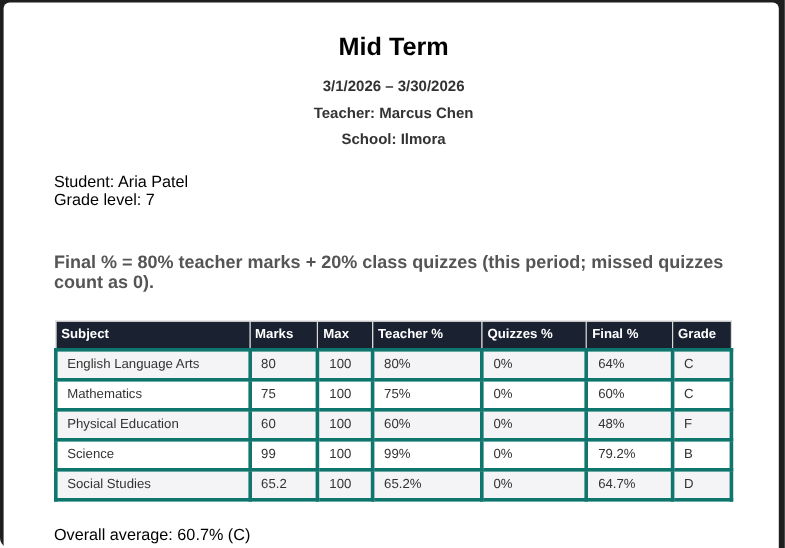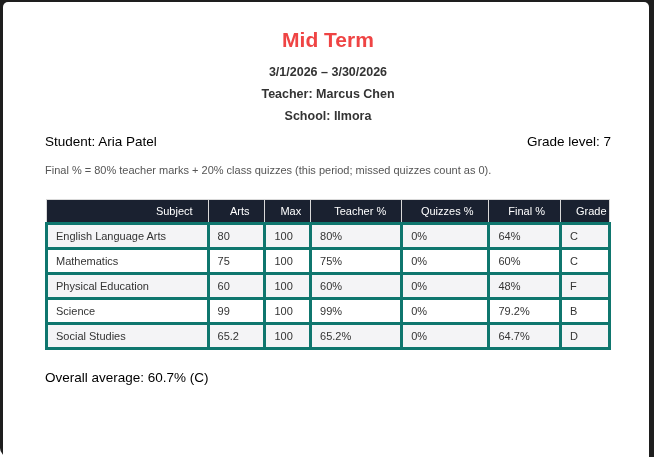--- a/index.html
+++ b/index.html
@@ -27,64 +27,66 @@
     right:5px;
     bottom:0;
     background:var(--page-bg);
     border-radius:5px 5px 0 0;
     padding:26px 38px 0 42px;
   }
   .title{
     text-align:center;
     font-size:21px;
     font-weight:bold;
-    color:#ef4444;
+    color:#000000;
     line-height:24px;
     margin-bottom:9px;
   }
   .sub{
     text-align:center;
     font-size:12.5px;
     color:#333;
     line-height:22px;
     font-weight:bold;
   }
   .student-row{
     display:flex;
     justify-content:space-between;
-    margin-top:7px;
+    margin-top:17px;
     font-size:13.5px;
     color:#000;
+    flex-direction:column;
   }
   .note{
-    margin-top:15px;
-    font-size:11px;
+    margin-top:36px;
+    font-size:15px;
     color:#555;
+    font-weight:bold;
   }
   table{
     margin-top:23px;
     width:100%;
     border-collapse:collapse;
     table-layout:fixed;
     font-size:11px;
     border-bottom:1px solid #ececec;
   }
   col.c-subject{width:28.7%;}
   col.c-marks{width:10.1%;}
   col.c-max{width:8.1%;}
   col.c-teacher{width:16.2%;}
   col.c-quizzes{width:15.5%;}
   col.c-final{width:12.7%;}
   col.c-grade{width:8.7%;}
   th{
     background:var(--header-bg);
     color:#ffffff;
-    font-weight:normal;
-    text-align:right;
-    padding:5px 15px;
+    font-weight:bold;
+    text-align:left;
+    padding:5px 4px;
     border:1px solid #d9d9d9;
   }
   td{
     color:#333;
     text-align:left;
     padding:5px 8px;
     border:3px solid #0f766e;
   }
   tbody tr:nth-child(odd){background:var(--stripe);}
   .overall{
@@ -116,21 +118,21 @@
           <col class="c-marks">
           <col class="c-max">
         <col class="c-teacher">
           <col class="c-quizzes">
           <col class="c-final">
           <col class="c-grade">
       </colgroup>
       <thead>
         <tr>
             <th>Subject</th>
-            <th>Arts</th>
+            <th>Marks</th>
             <th>Max</th>
             <th>Teacher %</th>
             <th>Quizzes %</th>
             <th>Final %</th>
             <th>Grade</th>
           </tr>
       </thead>
       <tbody>
           <tr>
             <td>English Language Arts</td>

